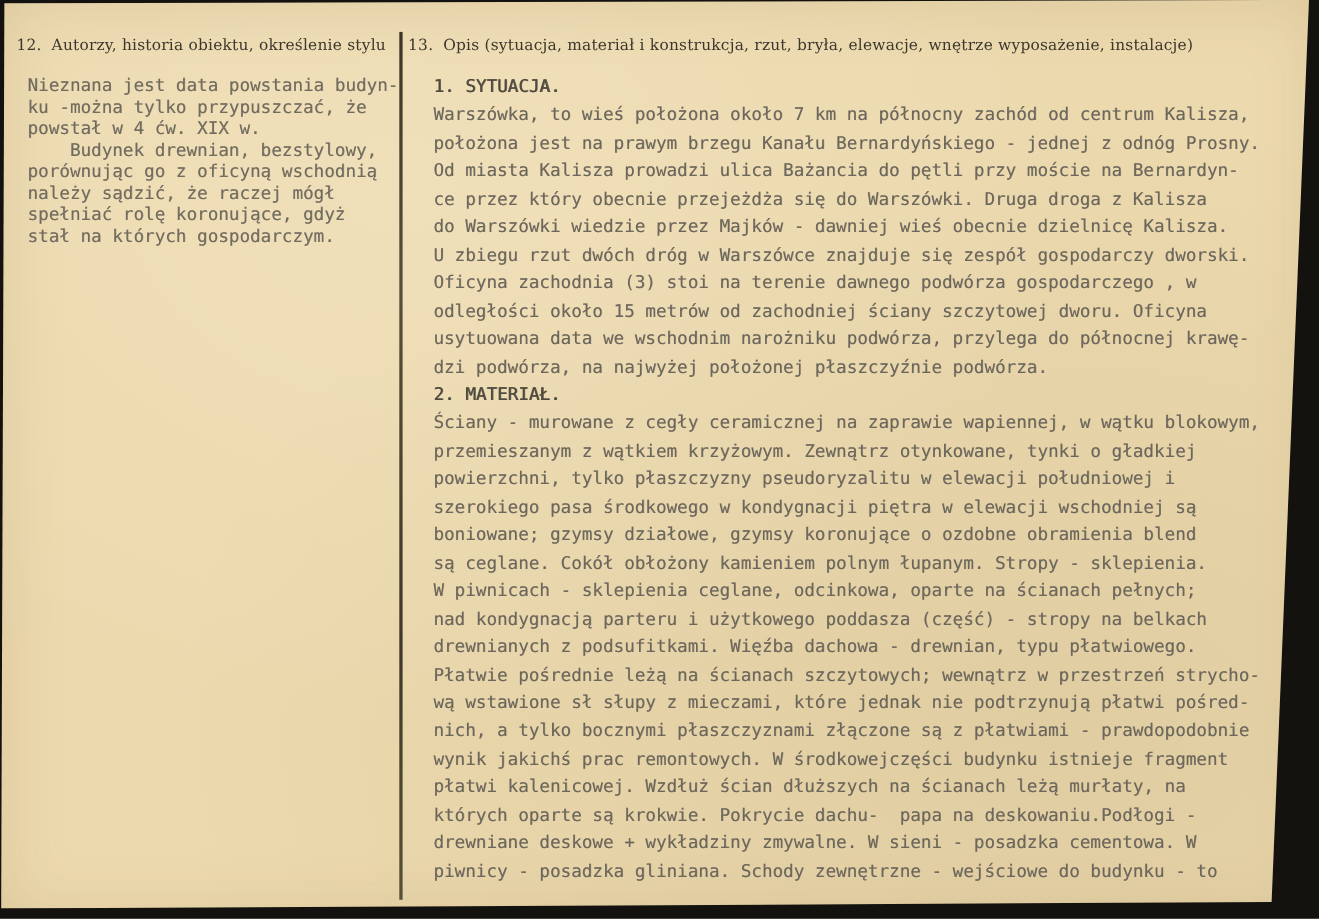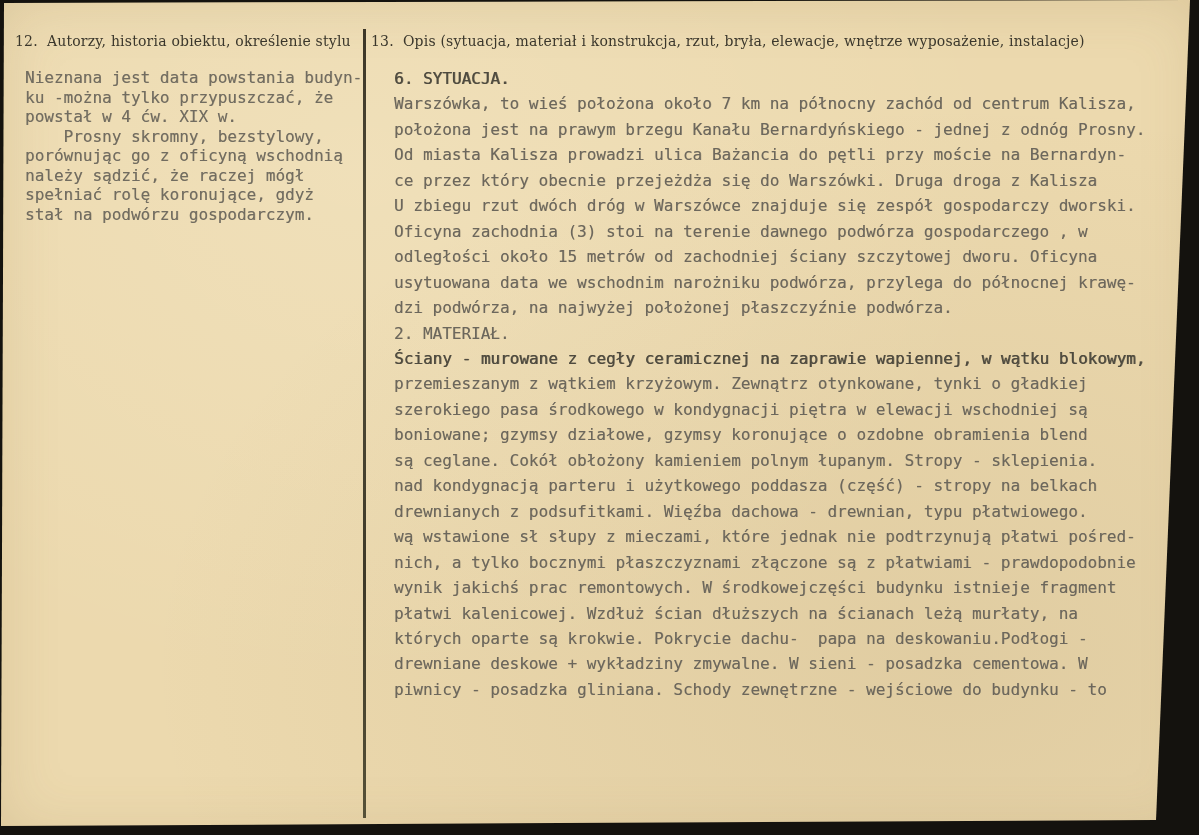--- a/index.html
+++ b/index.html
@@ -92,46 +92,50 @@
   </div>
 
   <div class="header header-right">
     <span class="hnum">13.</span><span class="hlabel">Opis (sytuacja, materiał i konstrukcja, rzut, bryła, elewacje, wnętrze wyposażenie, instalacje)</span>
   </div>
 
   <div class="col col-left">
       <div class="text-line">Nieznana jest data powstania budyn-</div>
       <div class="text-line">ku -można tylko przypuszczać, że</div>
       <div class="text-line">powstał w 4 ćw. XIX w.</div>
-      <div class="text-line">    Prosny skromny, bezstylowy,</div>
+      <div class="text-line">    Budynek drewnian, bezstylowy,</div>
       <div class="text-line">porównując go z oficyną wschodnią</div>
       <div class="text-line">należy sądzić, że raczej mógł</div>
       <div class="text-line">spełniać rolę koronujące, gdyż</div>
-      <div class="text-line">stał na podwórzu gospodarczym.</div>
+      <div class="text-line">stał na których gospodarczym.</div>
     </div>
 
   <div class="col col-right">
-      <div class="text-line">6. SYTUACJA.</div>
+      <div class="text-line">1. SYTUACJA.</div>
       <div class="text-line">Warszówka, to wieś położona około 7 km na północny zachód od centrum Kalisza,</div>
       <div class="text-line">położona jest na prawym brzegu Kanału Bernardyńskiego - jednej z odnóg Prosny.</div>
       <div class="text-line">Od miasta Kalisza prowadzi ulica Bażancia do pętli przy moście na Bernardyn-</div>
       <div class="text-line">ce przez który obecnie przejeżdża się do Warszówki. Druga droga z Kalisza</div>
+      <div class="text-line">do Warszówki wiedzie przez Majków - dawniej wieś obecnie dzielnicę Kalisza.</div>
       <div class="text-line">U zbiegu rzut dwóch dróg w Warszówce znajduje się zespół gospodarczy dworski.</div>
       <div class="text-line">Oficyna zachodnia (3) stoi na terenie dawnego podwórza gospodarczego , w</div>
       <div class="text-line">odległości około 15 metrów od zachodniej ściany szczytowej dworu. Oficyna</div>
       <div class="text-line">usytuowana data we wschodnim narożniku podwórza, przylega do północnej krawę-</div>
       <div class="text-line">dzi podwórza, na najwyżej położonej płaszczyźnie podwórza.</div>
       <div class="text-line">2. MATERIAŁ.</div>
       <div class="text-line">Ściany - murowane z cegły ceramicznej na zaprawie wapiennej, w wątku blokowym,</div>
       <div class="text-line">przemieszanym z wątkiem krzyżowym. Zewnątrz otynkowane, tynki o gładkiej</div>
+      <div class="text-line">powierzchni, tylko płaszczyzny pseudoryzalitu w elewacji południowej i</div>
       <div class="text-line">szerokiego pasa środkowego w kondygnacji piętra w elewacji wschodniej są</div>
       <div class="text-line">boniowane; gzymsy działowe, gzymsy koronujące o ozdobne obramienia blend</div>
       <div class="text-line">są ceglane. Cokół obłożony kamieniem polnym łupanym. Stropy - sklepienia.</div>
+      <div class="text-line">W piwnicach - sklepienia ceglane, odcinkowa, oparte na ścianach pełnych;</div>
       <div class="text-line">nad kondygnacją parteru i użytkowego poddasza (część) - stropy na belkach</div>
       <div class="text-line">drewnianych z podsufitkami. Więźba dachowa - drewnian, typu płatwiowego.</div>
+      <div class="text-line">Płatwie pośrednie leżą na ścianach szczytowych; wewnątrz w przestrzeń strycho-</div>
       <div class="text-line">wą wstawione sł słupy z mieczami, które jednak nie podtrzynują płatwi pośred-</div>
       <div class="text-line">nich, a tylko bocznymi płaszczyznami złączone są z płatwiami - prawdopodobnie</div>
       <div class="text-line">wynik jakichś prac remontowych. W środkowejczęści budynku istnieje fragment</div>
       <div class="text-line">płatwi kalenicowej. Wzdłuż ścian dłuższych na ścianach leżą murłaty, na</div>
       <div class="text-line">których oparte są krokwie. Pokrycie dachu-  papa na deskowaniu.Podłogi -</div>
       <div class="text-line">drewniane deskowe + wykładziny zmywalne. W sieni - posadzka cementowa. W</div>
       <div class="text-line">piwnicy - posadzka gliniana. Schody zewnętrzne - wejściowe do budynku - to</div>
     </div>
 
 </div>

